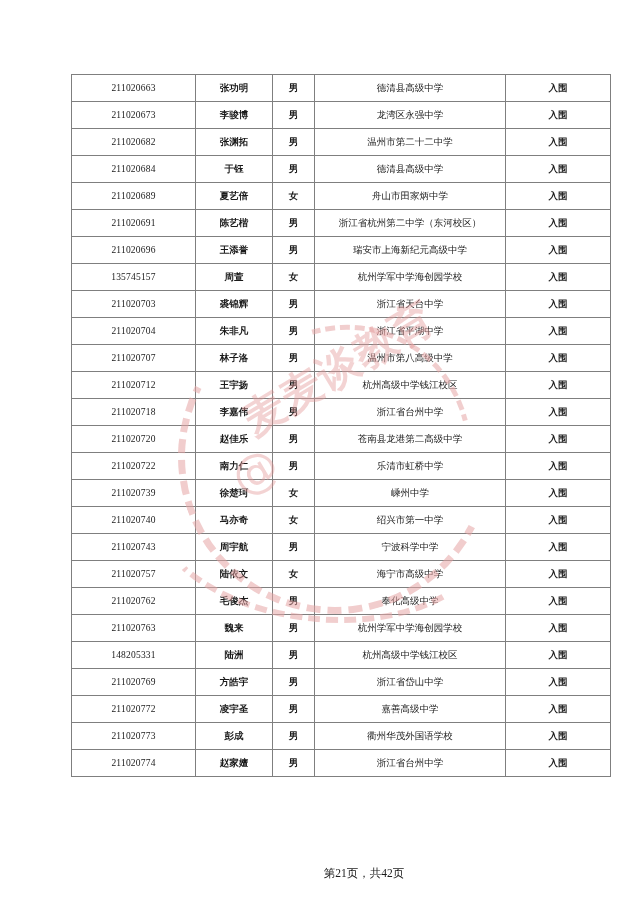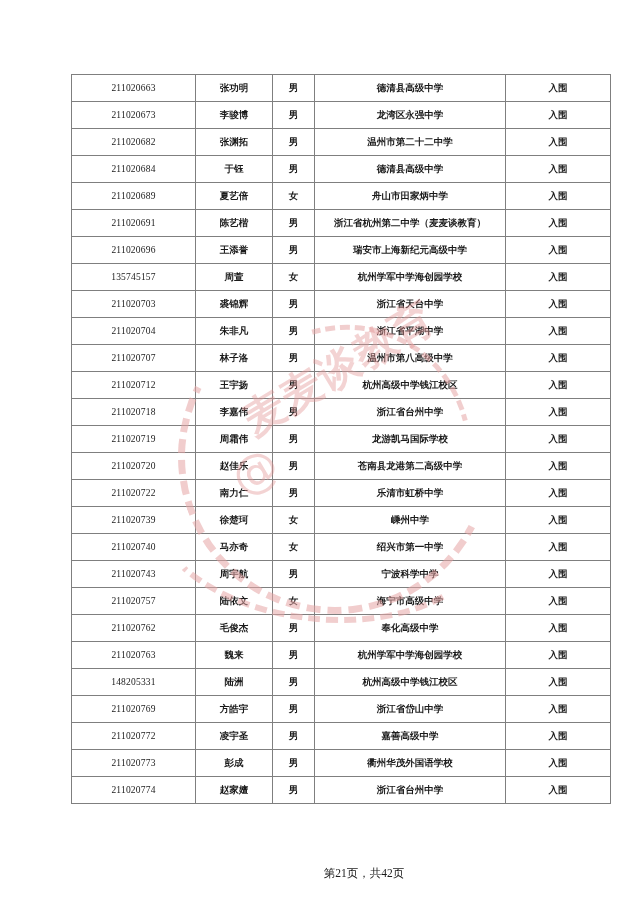--- a/index.html
+++ b/index.html
@@ -135,21 +135,21 @@
     font-weight: 700;
     font-size: 9.5px;
   }
   td.c-gender {
     width: 37px;
     font-weight: 700;
     font-size: 9.5px;
   }
   td.c-school {
     width: 186px;
-    font-weight: 700;
+    font-weight: 400;
     font-size: 9.5px;
   }
   td.c-status {
     width: 100px;
     font-weight: 700;
     font-size: 9.5px;
   }
 
   
   .footer {
@@ -213,21 +213,21 @@
             <td class="c-id">211020689</td>
             <td class="c-name">夏艺倍</td>
             <td class="c-gender">女</td>
             <td class="c-school">舟山市田家炳中学</td>
             <td class="c-status">入围</td>
           </tr>
           <tr>
             <td class="c-id">211020691</td>
             <td class="c-name">陈艺楷</td>
             <td class="c-gender">男</td>
-            <td class="c-school">浙江省杭州第二中学（麦麦谈教育）</td>
+            <td class="c-school">浙江省杭州第二中学（东河校区）</td>
             <td class="c-status">入围</td>
           </tr>
           <tr>
             <td class="c-id">211020696</td>
             <td class="c-name">王添誉</td>
             <td class="c-gender">男</td>
             <td class="c-school">瑞安市上海新纪元高级中学</td>
             <td class="c-status">入围</td>
           </tr>
           <tr>
@@ -263,27 +263,20 @@
             <td class="c-name">王宇扬</td>
             <td class="c-gender">男</td>
             <td class="c-school">杭州高级中学钱江校区</td>
             <td class="c-status">入围</td>
           </tr>
           <tr>
             <td class="c-id">211020718</td>
             <td class="c-name">李嘉伟</td>
             <td class="c-gender">男</td>
             <td class="c-school">浙江省台州中学</td>
-            <td class="c-status">入围</td>
-          </tr>
-          <tr>
-            <td class="c-id">211020719</td>
-            <td class="c-name">周霜伟</td>
-            <td class="c-gender">男</td>
-            <td class="c-school">龙游凯马国际学校</td>
             <td class="c-status">入围</td>
           </tr>
           <tr>
             <td class="c-id">211020720</td>
             <td class="c-name">赵佳乐</td>
             <td class="c-gender">男</td>
             <td class="c-school">苍南县龙港第二高级中学</td>
             <td class="c-status">入围</td>
           </tr>
           <tr>

